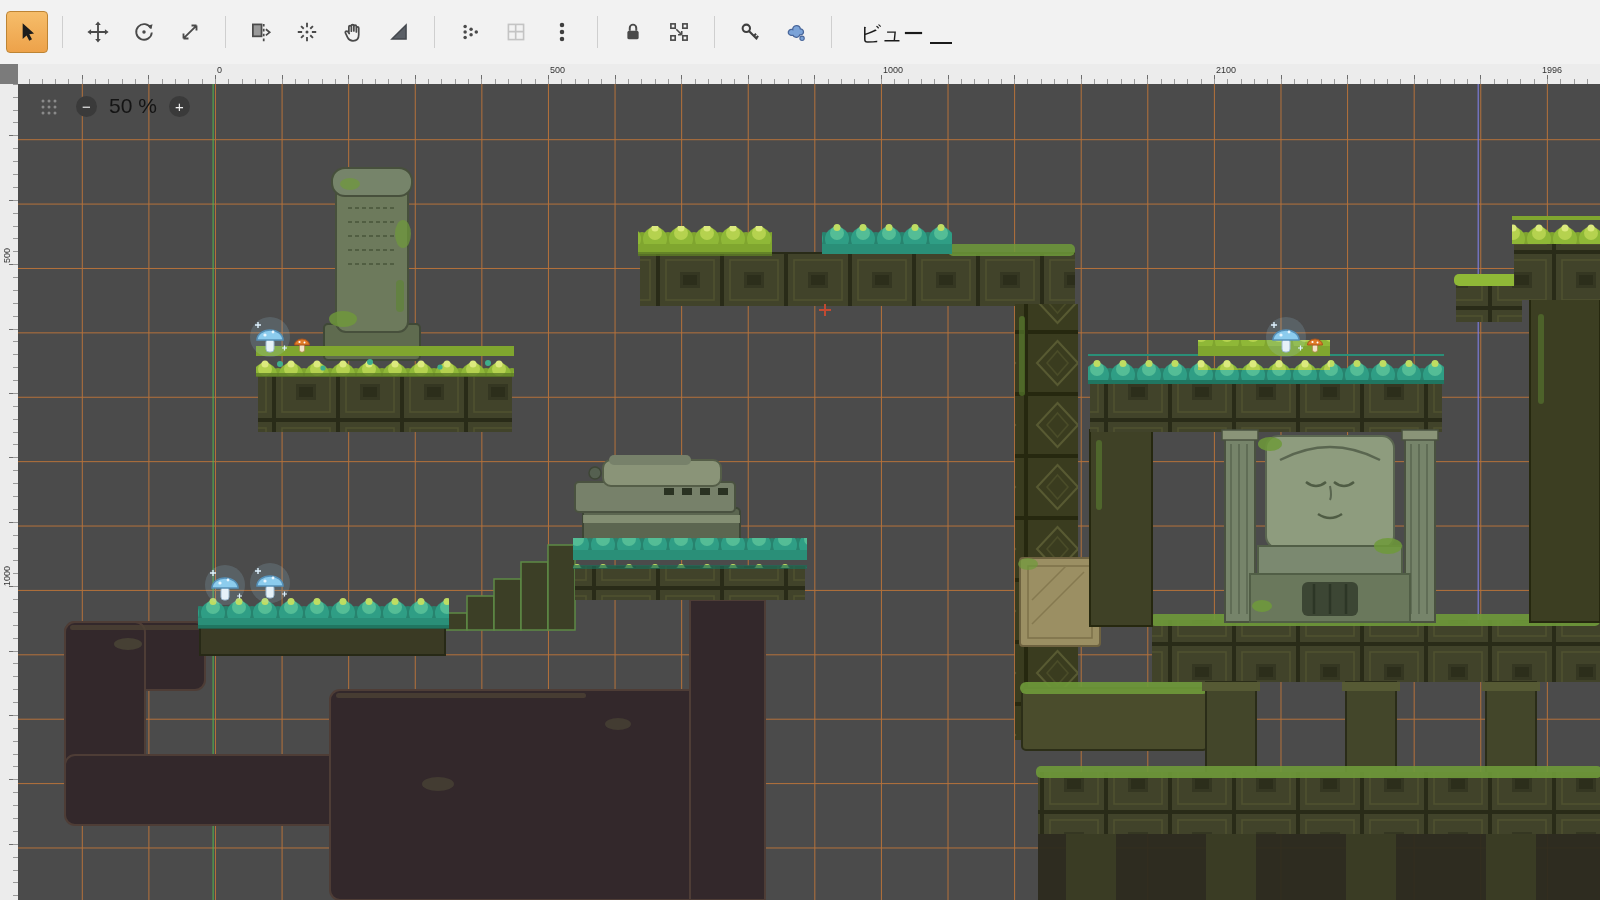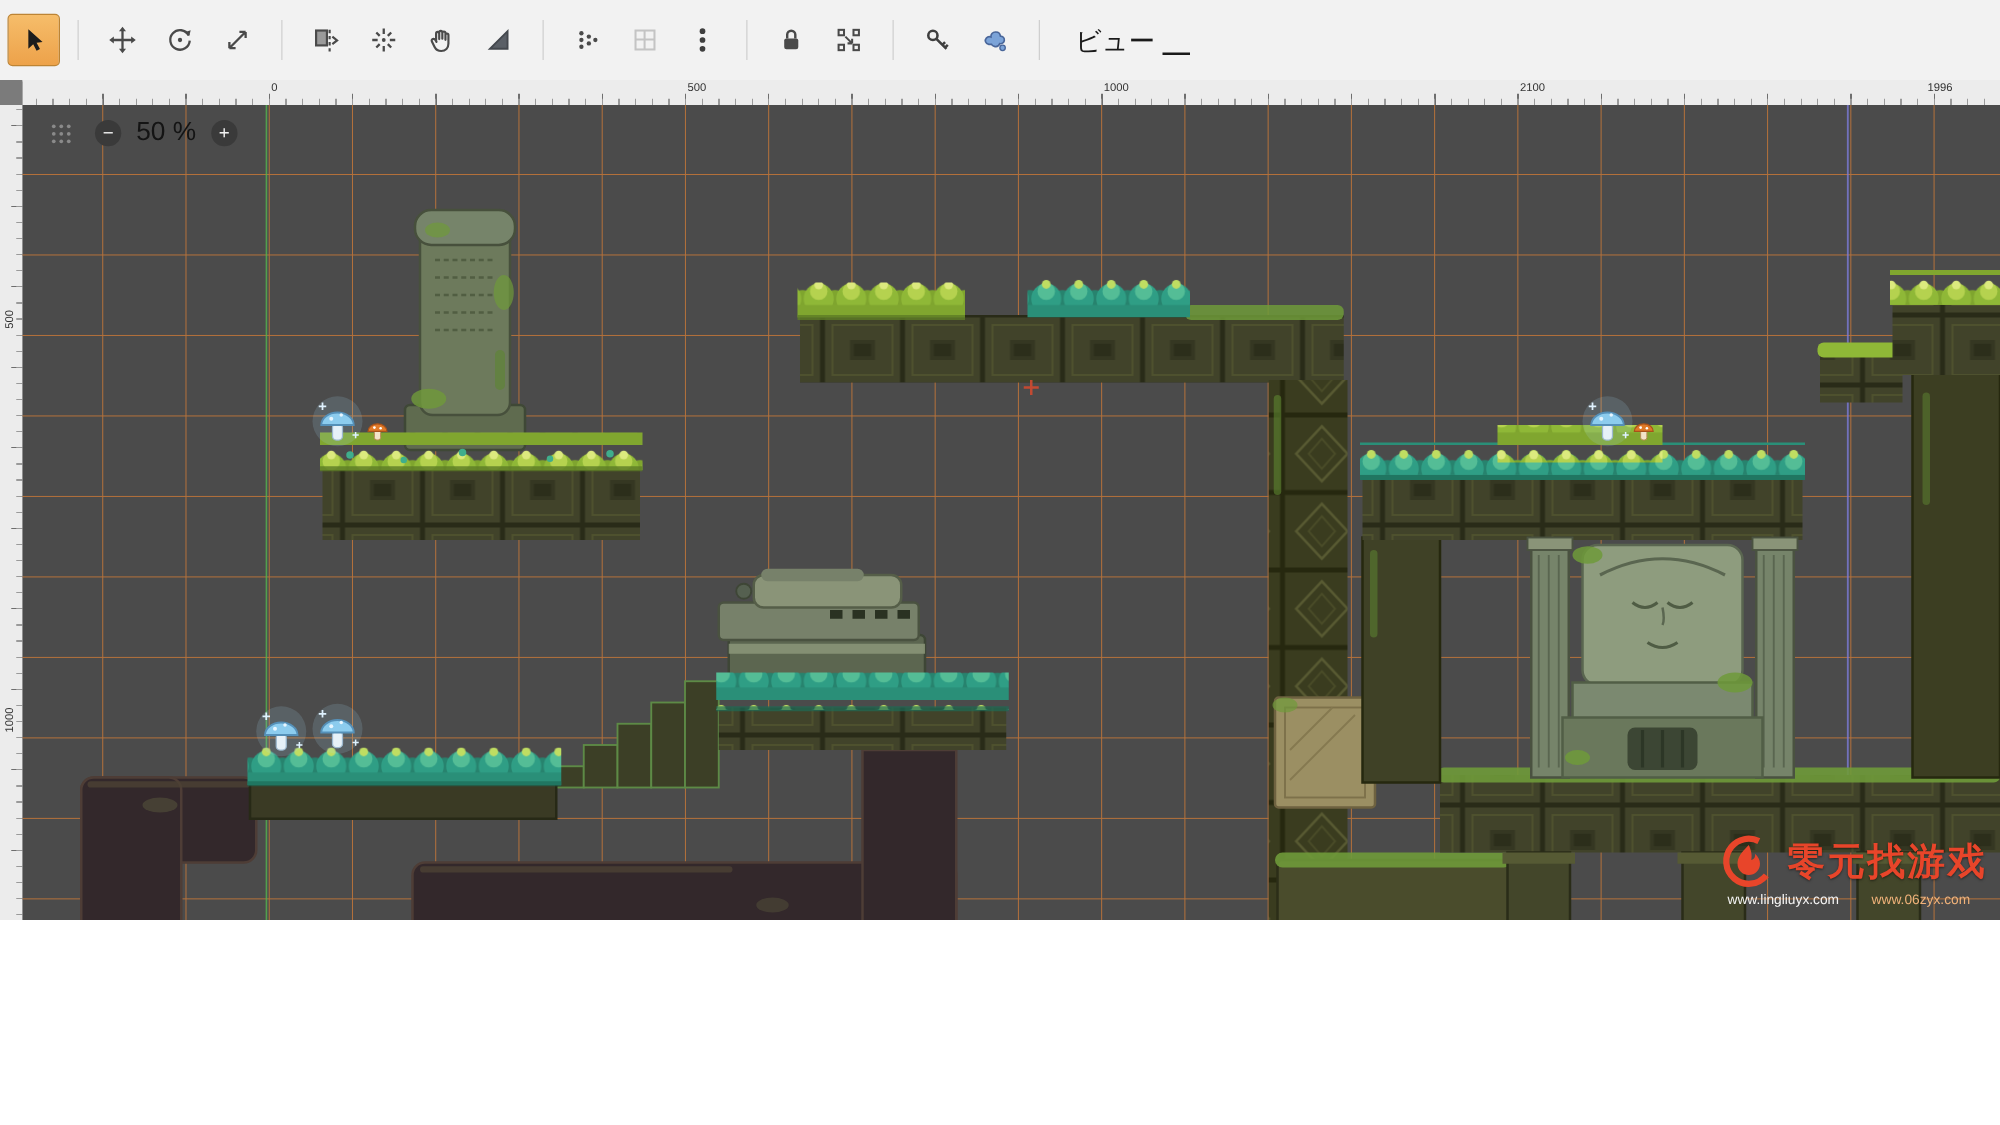--- a/index.html
+++ b/index.html
@@ -1,17 +1,17 @@
 <!DOCTYPE html>
 <html><head>
 <meta charset="utf-8">
 <style>
   html,body{margin:0;padding:0;}
   body{font-family:"Liberation Sans","DejaVu Sans",sans-serif;}
-  .page{position:relative;width:1600px;height:736px;overflow:hidden;background:#4b4b4b;}
+  .page{position:relative;width:1600px;height:900px;overflow:hidden;background:#4b4b4b;}
 
   
   .toolbar{position:absolute;top:0;left:0;right:0;height:64px;background:#f2f2f2;
     border-bottom:1px solid #c8c8c8;display:flex;align-items:center;padding-left:6px;gap:4px;}
   .tbtn{width:42px;height:42px;display:flex;align-items:center;justify-content:center;
     background:transparent;border:1px solid transparent;border-radius:4px;cursor:pointer;flex:0 0 auto;}
   .tbtn.active{background:linear-gradient(#f6bd6a,#eda24a);border:1px solid #bd8434;}
   .tbtn svg{width:26px;height:26px;}
   .tsep{width:1px;height:32px;background:#cfcfcf;margin:0 10px;flex:0 0 auto;}
   .view-btn{height:42px;padding:0 14px;display:flex;align-items:flex-end;gap:6px;background:transparent;
@@ -425,28 +425,15 @@
     <div class="zoombar">
       <button class="zbtn">
         <span>−</span>
       </button>
       <span class="zval">50 %</span>
       <button class="zbtn">
         <span>+</span>
       </button>
     </div>
 
-    <div class="wm">
-      <div class="wm-row">
-        <svg width="46" height="46" viewBox="0 0 46 46">
-          <circle cx="23" cy="23" r="18" fill="none" stroke="#e8452a" stroke-width="5" stroke-dasharray="80 32" transform="rotate(40 23 23)"></circle>
-          <path d="M23 10c-6 6-9 10-9 15a9 9 0 0 0 18 0c0-3-1.5-5.5-4-8 .5 3-1 4.5-3 5 1-4-.5-9-2-12z" fill="#e8452a"></path>
-        </svg>
-        <span class="wm-title">零元找游戏</span>
-      </div>
-      <div class="wm-urls">
-        <span class="wm-url1">www.lingliuyx.com</span>
-        <span class="wm-url2">www.06zyx.com</span>
-      </div>
-    </div>
 
   </div>
 </div>
 
 </body></html>

